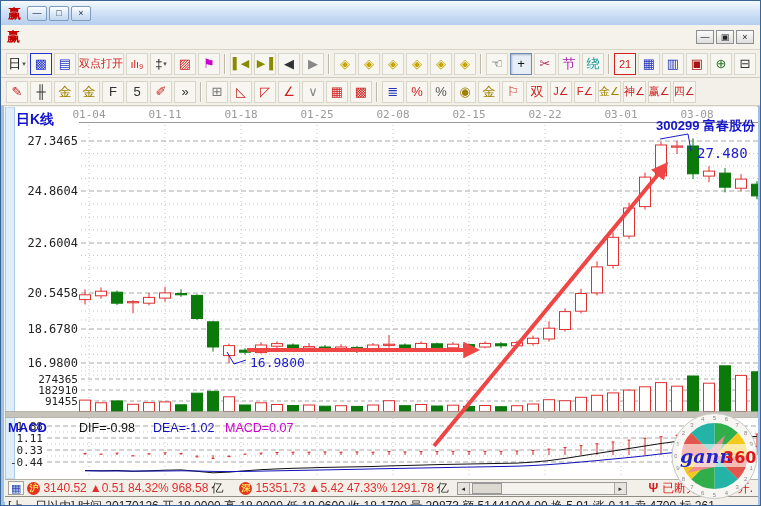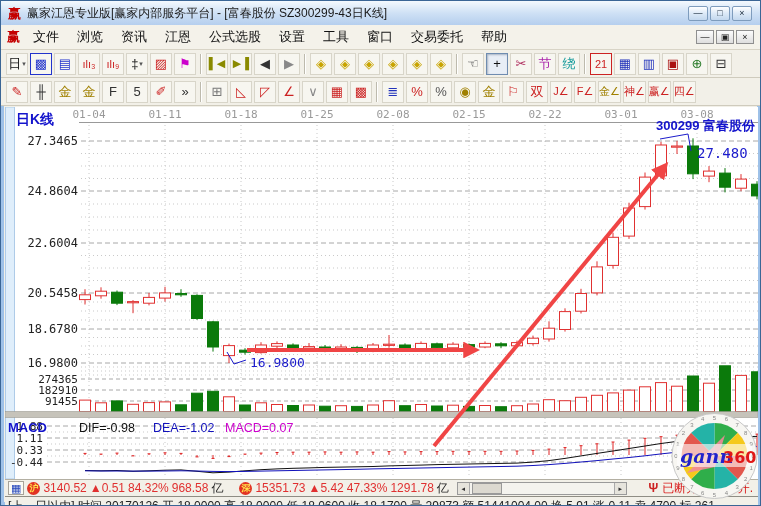--- a/index.html
+++ b/index.html
@@ -45,54 +45,41 @@
   border-top:1px solid #8f8d84;font-size:12px;color:#222;padding:1px 3px;white-space:nowrap}
 .gann-logo{position:absolute;left:670px;top:410px;width:87px;height:91px;z-index:60;pointer-events:none}
 svg{display:block}
 </style>
 </head>
 <body>
 
 <div class="window">
   <div class="titlebar">
     <span class="title-logo">赢</span>
-    <span class="title-text">赢家江恩专业版[赢家内部服务平台] - [富春股份  SZ300299-43日K线]</span>
     <span class="winbtns">
       <span class="wbtn">—</span>
       <span class="wbtn">□</span>
       <span class="wbtn">×</span>
     </span>
   </div>
 
   <div class="menubar">
     <span class="menu-logo">赢</span>
-    <span id="menu-items" style="display:flex">
-        <span class="menu-item">文件</span>
-        <span class="menu-item">浏览</span>
-        <span class="menu-item">资讯</span>
-        <span class="menu-item">江恩</span>
-        <span class="menu-item">公式选股</span>
-        <span class="menu-item">设置</span>
-        <span class="menu-item">工具</span>
-        <span class="menu-item">窗口</span>
-        <span class="menu-item">交易委托</span>
-        <span class="menu-item">帮助</span>
-      </span>
     <span class="mbtns">
       <span class="mbtn">—</span>
       <span class="mbtn">▣</span>
       <span class="mbtn">×</span>
     </span>
   </div>
 
   <div class="toolbar" id="toolbar1">
       <span class="tb" style="color: rgb(17, 17, 17);">日<span class="dd">▾</span></span>
       <span class="tb boxed" style="color: rgb(34, 51, 204);">▩</span>
       <span class="tb" style="color: rgb(34, 51, 204);">▤</span>
-      <span class="tb small" style="color: rgb(204, 34, 34);">ılı₃</span>
+      <span class="tb small" style="color: rgb(204, 34, 34);">双点打开</span>
       <span class="tb small" style="color: rgb(204, 34, 34);">ılı₉</span>
       <span class="tb" style="color: rgb(17, 17, 17);">‡<span class="dd">▾</span></span>
       <span class="tb" style="color: rgb(204, 34, 34);">▨</span>
       <span class="tb" style="color: rgb(204, 0, 204);">⚑</span>
       <span class="tsep"></span>
       <span class="tb small" style="color: rgb(138, 138, 0);">▌◀</span>
       <span class="tb small" style="color: rgb(138, 138, 0);">▶▐</span>
       <span class="tb" style="color: rgb(51, 51, 51);">◀</span>
       <span class="tb" style="color: rgb(136, 136, 136);">▶</span>
       <span class="tsep"></span>

